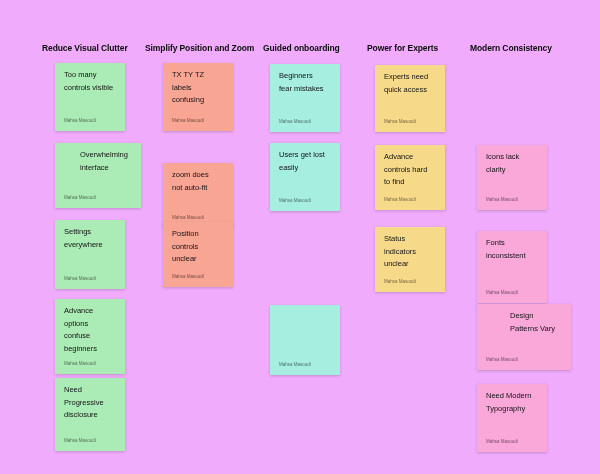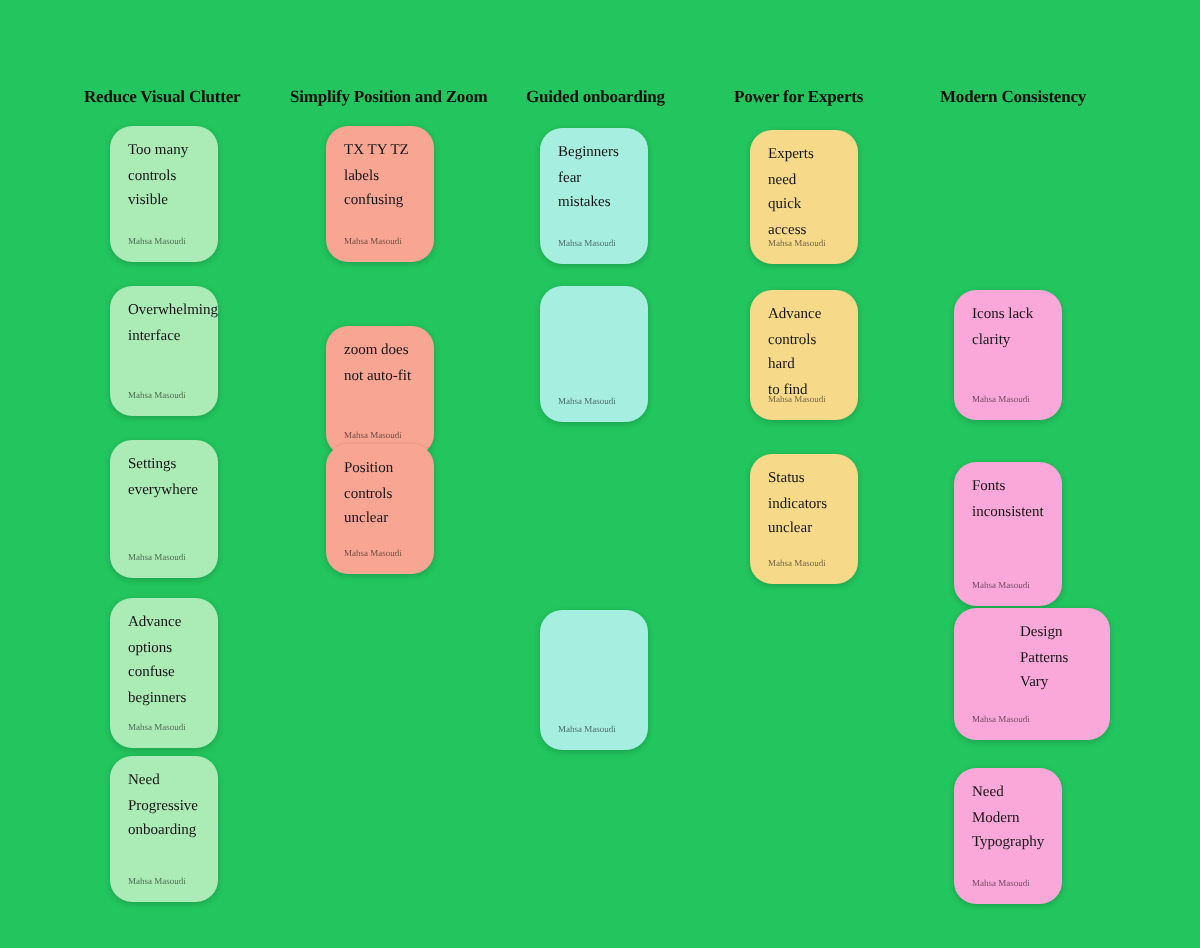--- a/index.html
+++ b/index.html
@@ -1,35 +1,35 @@
 <!DOCTYPE html>
 <html><head>
 <meta charset="utf-8">
 <style>
   html,body{margin:0;padding:0;background:#ffffff;}
   #board{
     position:relative;
     width:600px;height:474px;
-    background:#22c55e;
-    font-family:Liberation Serif, serif;
+    background:#f0abfc;
+    font-family:Liberation Sans, sans-serif;
     overflow:hidden;
   }
   .col-header{
     position:absolute;
     top:43px;
     font-size:8.5px;
     font-weight:700;
     color:#0d0d0d;
     letter-spacing:-0.1px;
     white-space:nowrap;
   }
   .note{
     position:absolute;
-    width:54px;
-    border-radius:11px;
+    width:70px;
+    border-radius:1px;
     box-shadow:0 1px 3px rgba(0,0,0,0.18);
   }
   .note-text{
     padding:6px 8px 0 9px;
     font-size:7.5px;
     line-height:12.5px;
     font-weight:500;
     color:#141414;
     white-space:pre-line;
   }
@@ -53,41 +53,41 @@
   <div class="col-header" style="left:145px">Simplify Position and Zoom</div>
   <div class="col-header" style="left:263px">Guided onboarding</div>
   <div class="col-header" style="left:367px">Power for Experts</div>
   <div class="col-header" style="left:470px">Modern Consistency</div>
 
   <div class="note" style="left: 55px; top: 63px; height: 68px; background-color: rgb(171, 235, 181);">
     <div class="note-text">Too many
 controls visible</div>
     <div class="note-author">Mahsa Masoudi</div>
   </div>
-  <div class="note" style="left: 55px; top: 143px; height: 65px; background-color: rgb(171, 235, 181);">
+  <div class="note" style="left: 55px; top: 143px; height: 65px; background-color: rgb(171, 235, 181); padding-left: 16px;">
     <div class="note-text">Overwhelming
 interface</div>
     <div class="note-author">Mahsa Masoudi</div>
   </div>
   <div class="note" style="left: 55px; top: 220px; height: 69px; background-color: rgb(171, 235, 181);">
     <div class="note-text">Settings
 everywhere</div>
     <div class="note-author">Mahsa Masoudi</div>
   </div>
   <div class="note" style="left: 55px; top: 299px; height: 75px; background-color: rgb(171, 235, 181);">
     <div class="note-text">Advance
 options
 confuse
 beginners</div>
     <div class="note-author">Mahsa Masoudi</div>
   </div>
   <div class="note" style="left: 55px; top: 378px; height: 73px; background-color: rgb(171, 235, 181);">
     <div class="note-text">Need
 Progressive
-onboarding</div>
+disclosure</div>
     <div class="note-author">Mahsa Masoudi</div>
   </div>
 
   <div class="note" style="left: 163px; top: 63px; height: 68px; background-color: rgb(249, 165, 147);">
     <div class="note-text">TX TY TZ
 labels
 confusing</div>
     <div class="note-author">Mahsa Masoudi</div>
   </div>
   <div class="note" style="left: 163px; top: 143px; height: 65px; background-color: rgb(249, 165, 147); margin-top: 20px;">
@@ -101,20 +101,22 @@
 unclear</div>
     <div class="note-author">Mahsa Masoudi</div>
   </div>
 
   <div class="note" style="left: 270px; top: 64px; height: 68px; background-color: rgb(166, 238, 224);">
     <div class="note-text">Beginners
 fear mistakes</div>
     <div class="note-author">Mahsa Masoudi</div>
   </div>
   <div class="note" style="left: 270px; top: 143px; height: 68px; background-color: rgb(166, 238, 224);">
+    <div class="note-text">Users get lost
+easily</div>
     <div class="note-author">Mahsa Masoudi</div>
   </div>
   <div class="note" style="left: 270px; top: 305px; height: 70px; background-color: rgb(166, 238, 224);">
     <div class="note-author">Mahsa Masoudi</div>
   </div>
 
   <div class="note" style="left: 375px; top: 65px; height: 67px; background-color: rgb(247, 217, 138);">
     <div class="note-text">Experts need
 quick access</div>
     <div class="note-author">Mahsa Masoudi</div>

